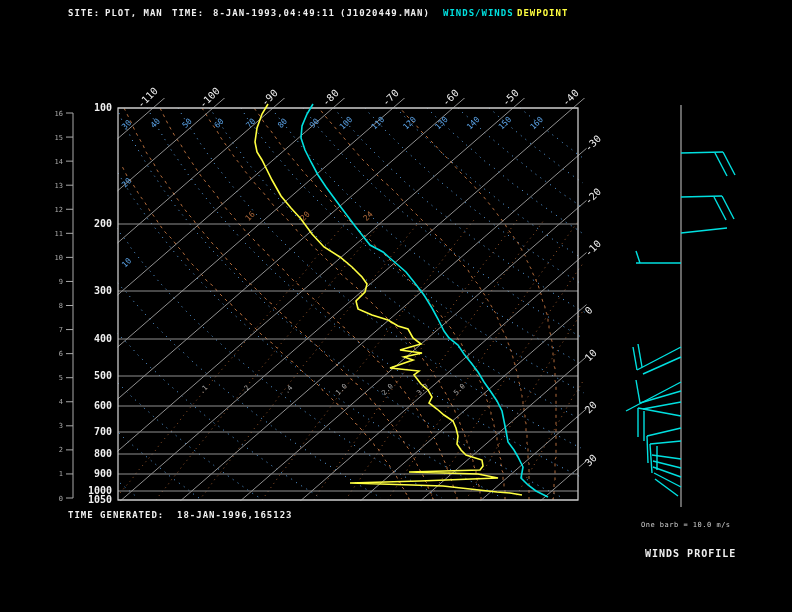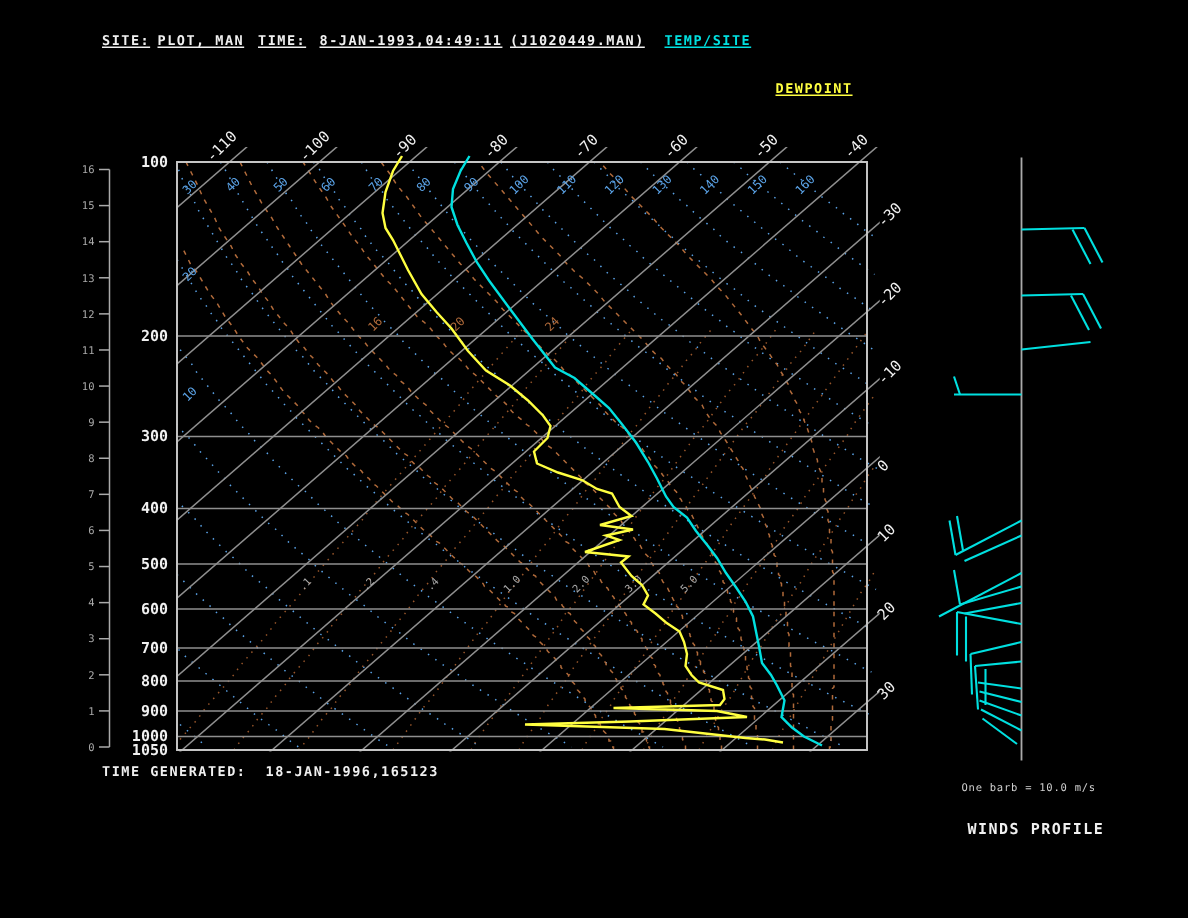--- a/index.html
+++ b/index.html
@@ -1,41 +1,41 @@
 <!DOCTYPE html>
 <html><head>
 <meta charset="utf-8">
 <style>
   html,body{margin:0;padding:0;background:#000;}
   .screen{position:relative;width:792px;height:612px;background:#000;overflow:hidden;
           font-family:"DejaVu Sans Mono",monospace;}
-  .hdr span{position:absolute;top:23px;font-size:9px;font-weight:bold;letter-spacing:1px;
-            color:#f0f0f0;white-space:pre;text-decoration:underline;}
+  .hdr span{position:absolute;top:8px;font-size:9px;font-weight:bold;letter-spacing:1px;
+            color:#f0f0f0;white-space:pre;}
   .hdr .c-temp{color:#00e0e0;}
-  .hdr .c-dew{color:#ffff40;margin-top:32px;}
+  .hdr .c-dew{color:#ffff40;}
   .ftr span{position:absolute;top:510px;font-size:9px;font-weight:bold;letter-spacing:1px;
             color:#f0f0f0;white-space:pre;}
   .windttl{position:absolute;left:645px;top:505px;font-size:10px;font-weight:bold;
            letter-spacing:1px;color:#f0f0f0;margin-top:43px;}
   .windsub{position:absolute;left:641px;top:521px;font-size:7px;color:#d0d0d0;letter-spacing:0.5px;}
   svg{position:absolute;left:0;top:0;}
   text{font-family:"DejaVu Sans Mono",monospace;}
 </style>
 </head>
 <body>
 
 <div class="screen">
 
   <div class="hdr">
     <span style="left:68px">SITE:</span>
     <span style="left:105px">PLOT, MAN</span>
     <span style="left:172px">TIME:</span>
     <span style="left:213px">8-JAN-1993,04:49:11</span>
     <span style="left:340px">(J1020449.MAN)</span>
-    <span style="left:443px" class="c-temp">TEMP/SITE</span>
+    <span style="left:443px" class="c-temp">WINDS/WINDS</span>
     <span style="left:517px" class="c-dew">DEWPOINT</span>
   </div>
 
   <svg id="plot" width="792" height="612">
       <clipPath id="plotclip">
         <rect x="117.5" y="98" width="469" height="403"></rect>
       </clipPath>
       <g clip-path="url(#plotclip)">
         <polyline points="120,483 126,488 132,493 138,498" fill="none" stroke="#5aa2e6" stroke-width="1" stroke-dasharray="1,5"></polyline>
         <polyline points="119,433 124,438 130,443 136,448 142,453 148,458 154,463 160,468 166,473 172,478 179,483 186,488 192,493 199,498" fill="none" stroke="#5aa2e6" stroke-width="1" stroke-dasharray="1,5"></polyline>

